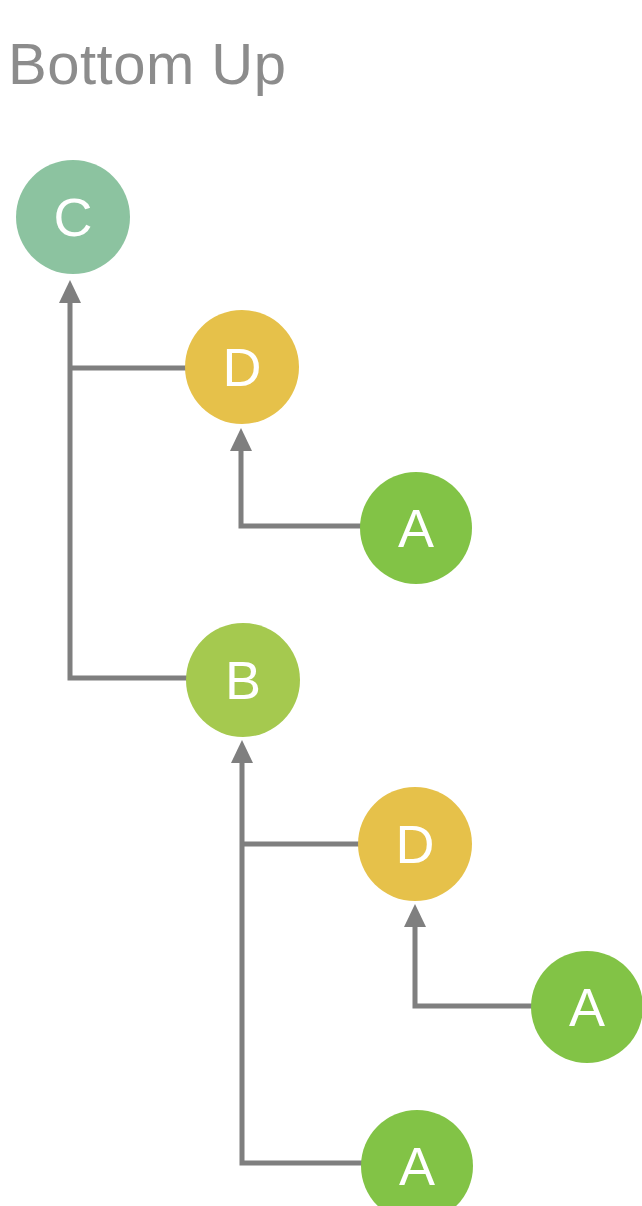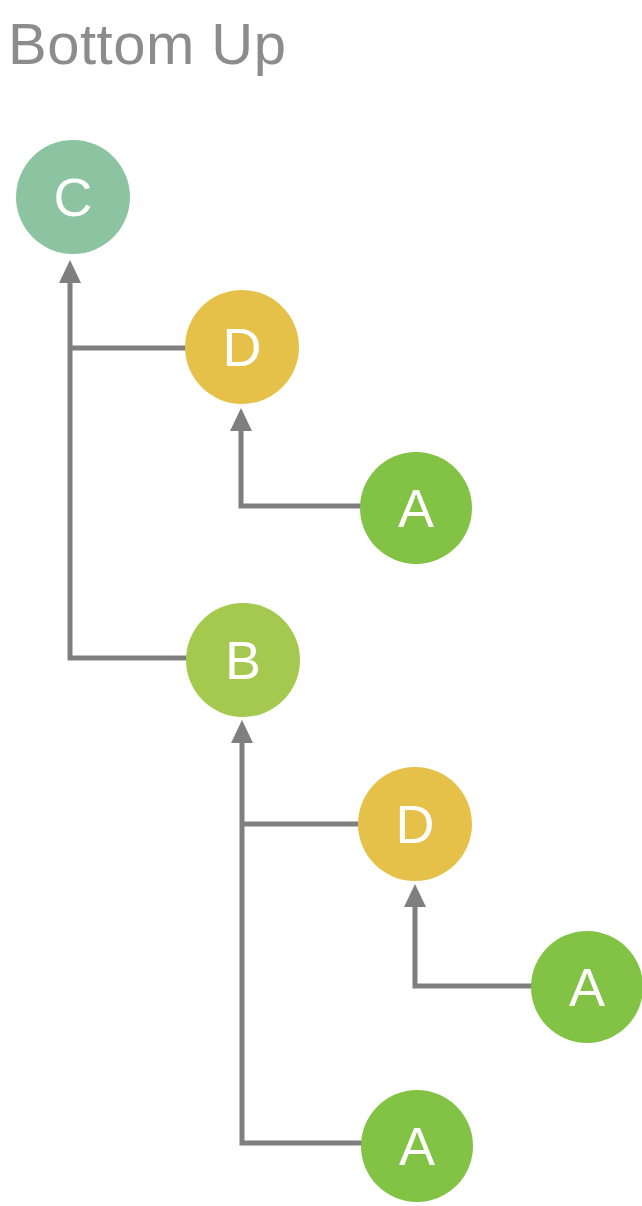--- a/index.html
+++ b/index.html
@@ -6,20 +6,21 @@
   html, body {
     width: 642px; height: 1206px;
     background: #ffffff;
     overflow: hidden;
     font-family: "Liberation Sans", sans-serif;
   }
   .canvas {
     position: relative;
     width: 642px; height: 1039px;
     background: #ffffff;
+    margin-top: 20px;
   }
   .page-title {
     position: absolute;
     left: 8px; top: 10px;
     font-size: 58px;
     font-weight: 300;
     letter-spacing: 0.5px;
     color: #8c8c8c;
     white-space: nowrap;
   }

